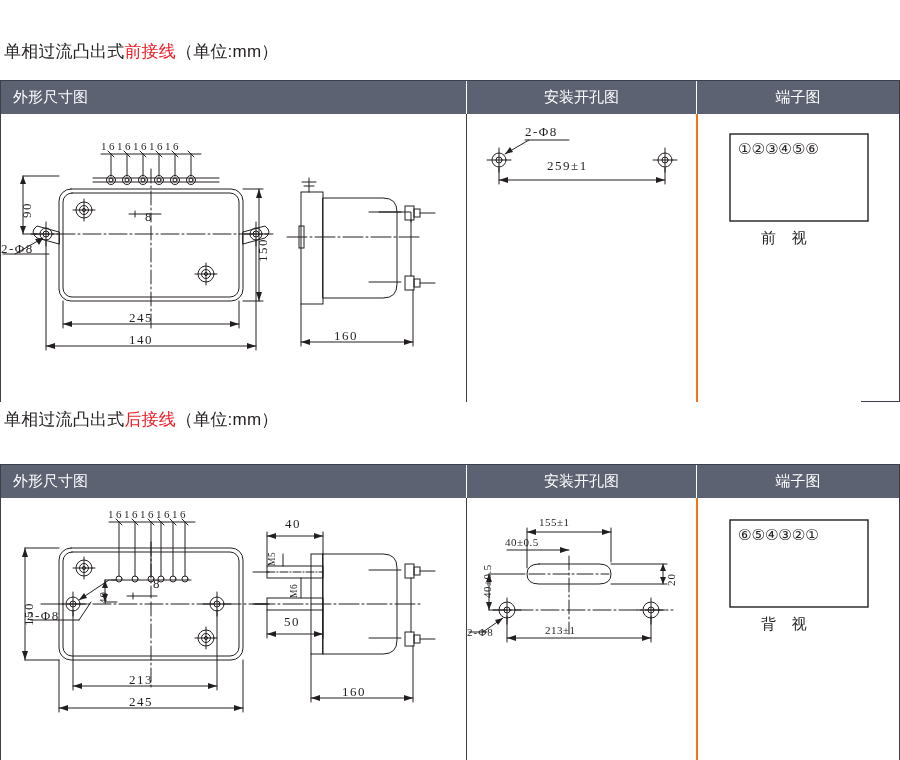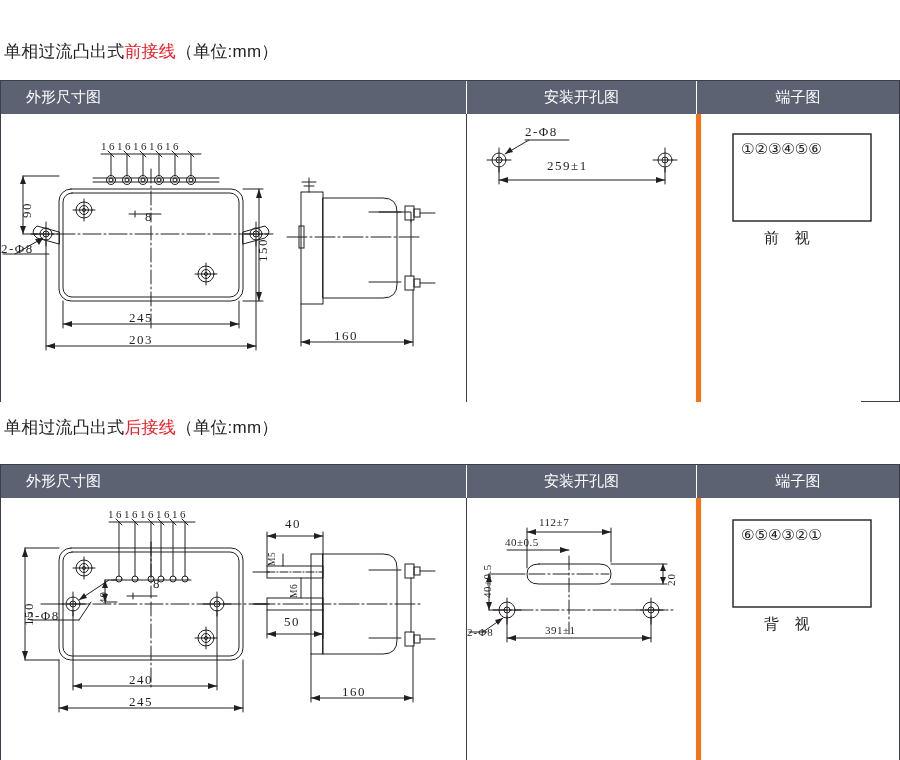--- a/index.html
+++ b/index.html
@@ -38,29 +38,29 @@
     color:#ffffff;
     box-sizing:border-box;
   }
   .th{
     box-sizing:border-box;
     display:flex;
     align-items:center;
     font-size:15px;
     white-space:nowrap;
   }
-  .th.c1{width:465px; padding-left:25px; justify-content:flex-start;}
+  .th.c1{width:465px; padding-left:12px; justify-content:flex-start;}
   .th.c2{width:230px; justify-content:center; border-left:1px solid #ffffff;}
   .th.c3{width:203px; justify-content:center; border-left:1px solid #ffffff;text-align:right;}
 
   .tbody{display:flex;box-sizing:border-box;}
   .td{box-sizing:border-box;position:relative;background:#fff;}
   .td.c1{width:465px;text-align:right;}
   .td.c2{width:230px;border-left:1px solid #3c3f4a;}
-  .td.c3{width:165px;border-left:5px solid #f97316;}
+  .td.c3{width:165px;border-left:2px solid #f97316;}
 
   
   .dwg{position:absolute;left:0;top:0;}
   .lbl{
     position:absolute;
     font-family:"Liberation Serif","DejaVu Serif",serif;
     font-size:13px;
     color:#231f20;
     white-space:nowrap;
     letter-spacing:1.5px;
@@ -235,21 +235,21 @@
             <line x1="412" y1="176" x2="412" y2="232"></line>
           </g>
         </svg>
 
         <div class="lbl sm" style="left:100px;top:26px;letter-spacing:2.5px;">1616161616</div>
         <div class="lbl" style="left:144px;top:95px;">8</div>
         <div class="lbl rot" style="left:18px;top:104px;">90</div>
         <div class="lbl" style="left:0px;top:127px;">2-Φ8</div>
         <div class="lbl rot" style="left:254px;top:148px;">150</div>
         <div class="lbl" style="left:128px;top:196px;">245</div>
-        <div class="lbl" style="left:128px;top:218px;">203</div>
+        <div class="lbl" style="left:128px;top:218px;">140</div>
         <div class="lbl" style="left:333px;top:214px;">160</div>
       </div>
 
       <div class="td c2">
         <svg class="dwg" width="230" height="288" viewBox="0 0 230 288">
           <g fill="none" stroke="#231f20" stroke-width="1" stroke-linecap="round">
 
             <circle cx="32" cy="46" r="7"></circle>
               <circle cx="32" cy="46" r="3"></circle>
             <line x1="20" y1="46" x2="44" y2="46"></line>
@@ -278,21 +278,21 @@
       <div class="td c3">
         <svg class="dwg" width="203" height="288" viewBox="0 0 203 288">
           <rect x="32" y="20" width="138" height="87" fill="none" stroke="#231f20" stroke-width="1.4"></rect>
         </svg>
         <div class="term-nums" style="left:40px;top:26px;">①②③④⑤⑥</div>
         <div class="cn" style="left:63px;top:115px;">前 视</div>
       </div>
     </div>
   </div>
 
-  <div class="sec-title" style="left:4px;top:384px;">
+  <div class="sec-title" style="left:4px;top:376px;">
     <span>单相过流凸出式</span><span class="hl">后接线</span><span class="unit">（单位:mm）</span>
   </div>
 
   <div class="tbl" style="left:0px;top:430px;width:900px;height:318px;">
     <div class="thead">
       <div class="th c1">外形尺寸图</div>
       <div class="th c2">安装开孔图</div>
       <div class="th c3">端子图</div>
     </div>
     <div class="tbody" style="height:284px;">
@@ -430,21 +430,21 @@
             <line x1="310" y1="156" x2="310" y2="204"></line>
             <line x1="412" y1="148" x2="412" y2="204"></line>
           </g>
         </svg>
 
         <div class="lbl sm" style="left:107px;top:10px;letter-spacing:2.5px;">1616161616</div>
         <div class="lbl" style="left:152px;top:78px;">8</div>
         <div class="lbl rot" style="left:20px;top:128px;">150</div>
         <div class="lbl rot sm" style="left:96px;top:106px;">40</div>
         <div class="lbl" style="left:26px;top:110px;">2-Φ8</div>
-        <div class="lbl" style="left:128px;top:174px;">240</div>
+        <div class="lbl" style="left:128px;top:174px;">213</div>
         <div class="lbl" style="left:128px;top:196px;">245</div>
         <div class="lbl" style="left:284px;top:18px;">40</div>
         <div class="lbl rot xs" style="left:266px;top:68px;">M5</div>
         <div class="lbl rot xs" style="left:288px;top:100px;">M6</div>
         <div class="lbl" style="left:283px;top:116px;">50</div>
         <div class="lbl" style="left:341px;top:186px;">160</div>
       </div>
 
       <div class="td c2">
         <svg class="dwg" width="230" height="284" viewBox="0 0 230 284">
@@ -492,23 +492,23 @@
             <line x1="40" y1="118" x2="40" y2="144"></line>
             <line x1="184" y1="118" x2="184" y2="144"></line>
 
             <line x1="36" y1="120" x2="16" y2="134"></line>
             <polygon points="36,120 28,122 31,127" fill="#231f20" stroke="none"></polygon>
             <line x1="2" y1="134" x2="20" y2="134"></line>
           </g>
         </svg>
         <div class="lbl rot sm" style="left:14px;top:100px;letter-spacing:.5px;">40±0.5</div>
         <div class="lbl sm" style="left:38px;top:38px;letter-spacing:.5px;">40±0.5</div>
-        <div class="lbl sm" style="left:72px;top:18px;letter-spacing:.5px;">112±7</div>
+        <div class="lbl sm" style="left:72px;top:18px;letter-spacing:.5px;">155±1</div>
         <div class="lbl rot sm" style="left:198px;top:88px;">20</div>
-        <div class="lbl sm" style="left:78px;top:126px;letter-spacing:.5px;">391±1</div>
+        <div class="lbl sm" style="left:78px;top:126px;letter-spacing:.5px;">213±1</div>
         <div class="lbl sm" style="left:0px;top:128px;">2-Φ8</div>
       </div>
 
       <div class="td c3">
         <svg class="dwg" width="203" height="284" viewBox="0 0 203 284">
           <rect x="32" y="22" width="138" height="87" fill="none" stroke="#231f20" stroke-width="1.4"></rect>
         </svg>
         <div class="term-nums" style="left:40px;top:28px;">⑥⑤④③②①</div>
         <div class="cn" style="left:63px;top:117px;">背 视</div>
       </div>

